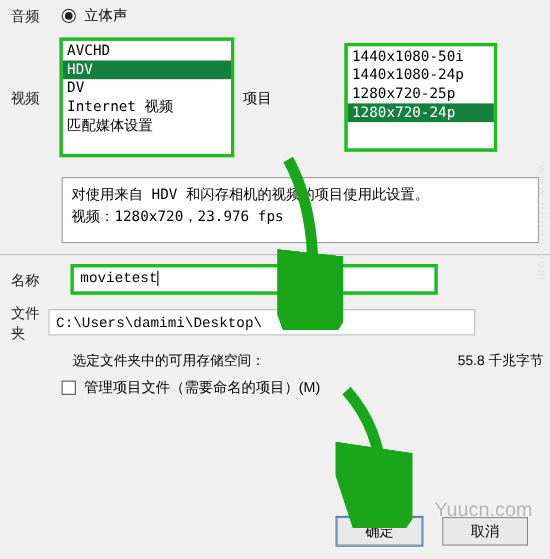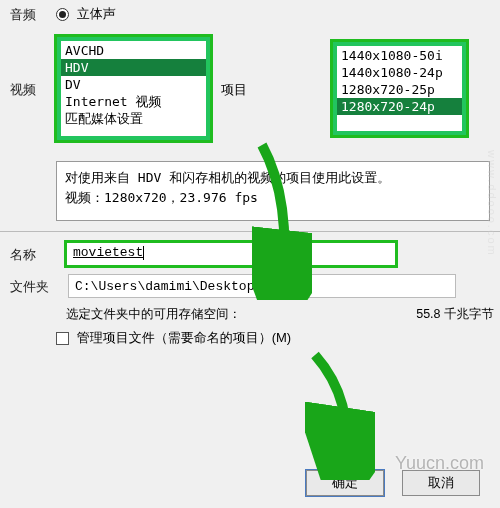--- a/index.html
+++ b/index.html
@@ -18,37 +18,37 @@
   .radio-row { padding: 4px 0 8px 0; }
   .radio-dot {
     display:inline-block; width:13px; height:13px; border:1px solid #333;
     border-radius:50%; position:relative; vertical-align:middle; margin-right:4px; background:#fff;
   }
   .radio-dot::after{
     content:""; position:absolute; width:7px; height:7px; background:#222;
     border-radius:50%; top:2px; left:2px;
   }
   .listbox {
-    background:#fff; border:5px solid #22c55e; font-family: "SimSun", monospace;
+    background:#fff; border:1px solid #22c55e; font-family: "SimSun", monospace;
     font-size:13px; line-height:17px; padding:1px 0;
   }
   .listbox .item { padding:0 4px; white-space:nowrap; cursor:default; }
   .listbox .item.sel { background:#15803d; color:#fff; }
   .hl-green { outline:3px solid #1fbc1f; outline-offset:-1px; }
   .video-list { width:155px; height:105px; }
-  .proj-list  { width:135px; height:95px; margin-left:27px; }
+  .proj-list  { width:135px; height:95px; margin-left:10px; }
   .desc-box {
     margin: 20px 10px 10px 56px; background:#fff; border:1px solid #999;
     padding:6px 8px; font-size:13px; line-height:20px; height:60px;
     font-family:"SimSun","Microsoft YaHei",monospace;
   }
   hr.sep { border:none; border-top:1px solid #bbb; margin:10px 0; }
   .text-input {
     background:#fff; border:1px solid #7a9fd4; height:24px; padding:2px 6px;
-    font-family:"Courier New",monospace; font-size:13px; width:330px;text-decoration:underline;
+    font-family:"Courier New",monospace; font-size:13px; width:330px;
   }
   .text-static {
     background:#fff; border:1px solid #bbb; height:24px; padding:2px 6px;
     font-family:"Courier New",monospace; font-size:13px; width:388px;
     display:flex; align-items:center;
   }
   .name-row, .folder-row { display:flex; align-items:center; margin:8px 0; }
   .space-row { padding-left:66px; font-size:12.5px; display:flex; justify-content:space-between; padding-right:6px;}
   .chk-row { padding-left:56px; margin-top:6px; font-size:13px;}
   .chk { display:inline-block; width:13px; height:13px; border:1px solid #555; background:#fff; vertical-align:middle; margin-right:4px;}
@@ -109,21 +109,21 @@
 <hr class="sep">
 
 <div class="name-row">
   <div class="lbl" style="width:66px">名称</div>
   <div class="text-input hl-green">
     <span>movietest</span><span class="caret"></span>
   </div>
 </div>
 
 <div class="folder-row">
-  <div class="lbl" style="width:68px">文件夹</div>
+  <div class="lbl" style="width:44px">文件夹</div>
   <div class="text-static">
     <span>C:\Users\damimi\Desktop\</span>
   </div>
 </div>
 
 <div class="space-row">
   <span>选定文件夹中的可用存储空间：</span>
   <span>55.8 千兆字节</span>
 </div>
 

